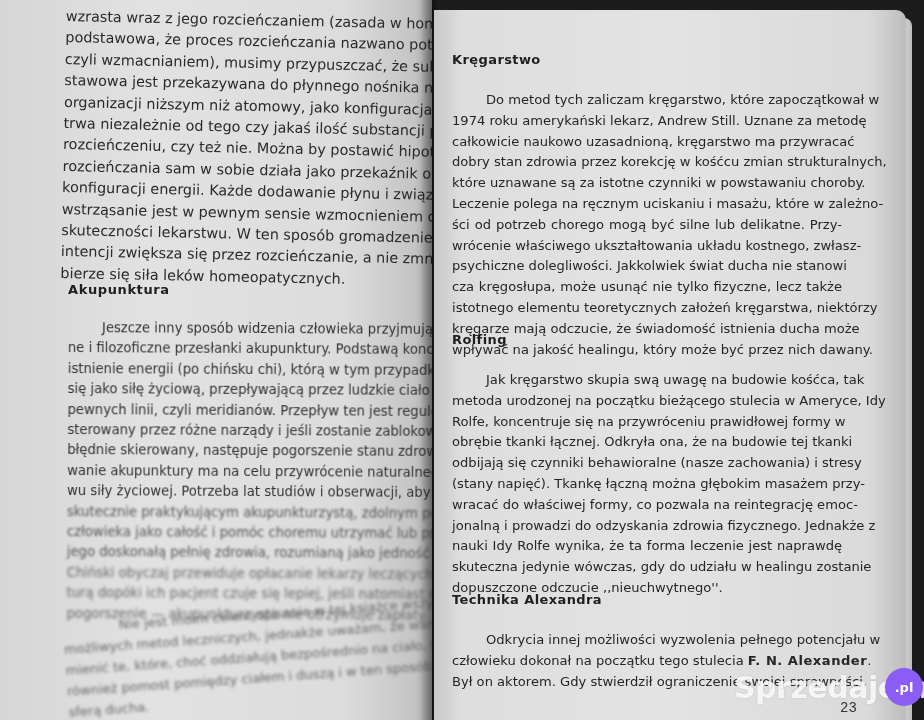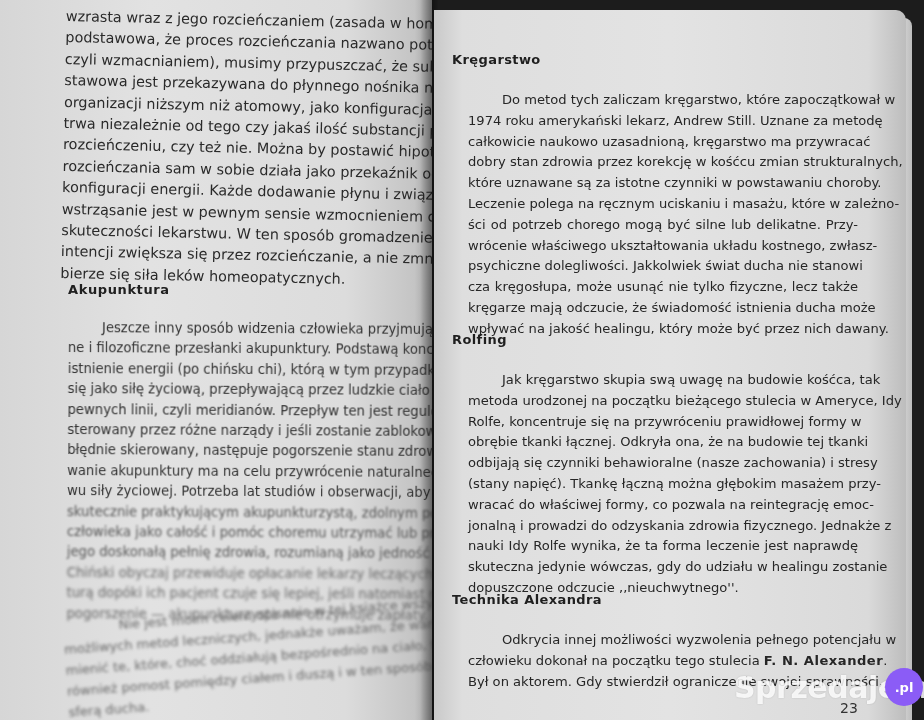--- a/index.html
+++ b/index.html
@@ -59,28 +59,28 @@
     border-top-right-radius: 8px;
   }
   .page-right .col {
     position: absolute; left: 18px; top: 0; width: 390px;
     color: #262626; font-size: 13.1px; line-height: 20.8px;
   }
   .page-right h2 {
     margin: 0; font-size: 13px; font-weight: bold; letter-spacing: 0.4px; color: #1f1f1f;
     position: absolute; left: 0; white-space: nowrap;
   }
-  .page-right .para { position: absolute; left: 16px; width: 390px; }
+  .page-right .para { position: absolute; left: 0; width: 390px; }
   .page-right .ln { display: block; text-align: justify; text-align-last: justify; white-space: nowrap; height: 20.8px; }
   .page-right .ln.last { text-align-last: left; }
   .page-right .ln.indent { padding-left: 34px; }
   .page-right b { font-weight: bold; letter-spacing: 0.5px; }
   .page-number {
     position: absolute; left: 840px; top: 700px;
-    font-size: 14px; color: #333;
+    font-size: 14px; color: #333; font-family: Liberation Mono, monospace;
   }
   .watermark {
     position: absolute; left: 734px; top: 670px;
     font-size: 30px; font-weight: bold; color: rgba(255,255,255,0.85);
     letter-spacing: -0.5px; font-family: "DejaVu Sans", sans-serif;
     text-shadow: 0 0 2px rgba(0,0,0,0.15);
   }
   .watermark-badge {
     position: absolute; left: 885px; top: 668px; width: 38px; height: 38px;
     border-radius: 50%; background: #8b5cf6; color: #fff;
@@ -147,20 +147,21 @@
         <span class="ln indent">Do metod tych zaliczam kręgarstwo, które zapoczątkował w</span>
         <span class="ln">1974 roku amerykański lekarz, Andrew Still. Uznane za metodę</span>
         <span class="ln">całkowicie naukowo uzasadnioną, kręgarstwo ma przywracać</span>
         <span class="ln">dobry stan zdrowia przez korekcję w kośćcu zmian strukturalnych,</span>
         <span class="ln">które uznawane są za istotne czynniki w powstawaniu choroby.</span>
         <span class="ln">Leczenie polega na ręcznym uciskaniu i masażu, które w zależno-</span>
         <span class="ln">ści od potrzeb chorego mogą być silne lub delikatne. Przy-</span>
         <span class="ln">wrócenie właściwego ukształtowania układu kostnego, zwłasz-</span>
         <span class="ln">psychiczne dolegliwości. Jakkolwiek świat ducha nie stanowi</span>
         <span class="ln">cza kręgosłupa, może usunąć nie tylko fizyczne, lecz także</span>
+        <span class="ln">istotnego elementu teoretycznych założeń kręgarstwa, niektórzy</span>
         <span class="ln">kręgarze mają odczucie, że świadomość istnienia ducha może</span>
         <span class="ln last">wpływać na jakość healingu, który może być przez nich dawany.</span>
       </div>
 
       <h2 style="top:320px">Rolfing</h2>
       <div class="para" style="top:360px">
         <span class="ln indent">Jak kręgarstwo skupia swą uwagę na budowie kośćca, tak</span>
         <span class="ln">metoda urodzonej na początku bieżącego stulecia w Ameryce, Idy</span>
         <span class="ln">Rolfe, koncentruje się na przywróceniu prawidłowej formy w</span>
         <span class="ln">obrębie tkanki łącznej. Odkryła ona, że na budowie tej tkanki</span>

